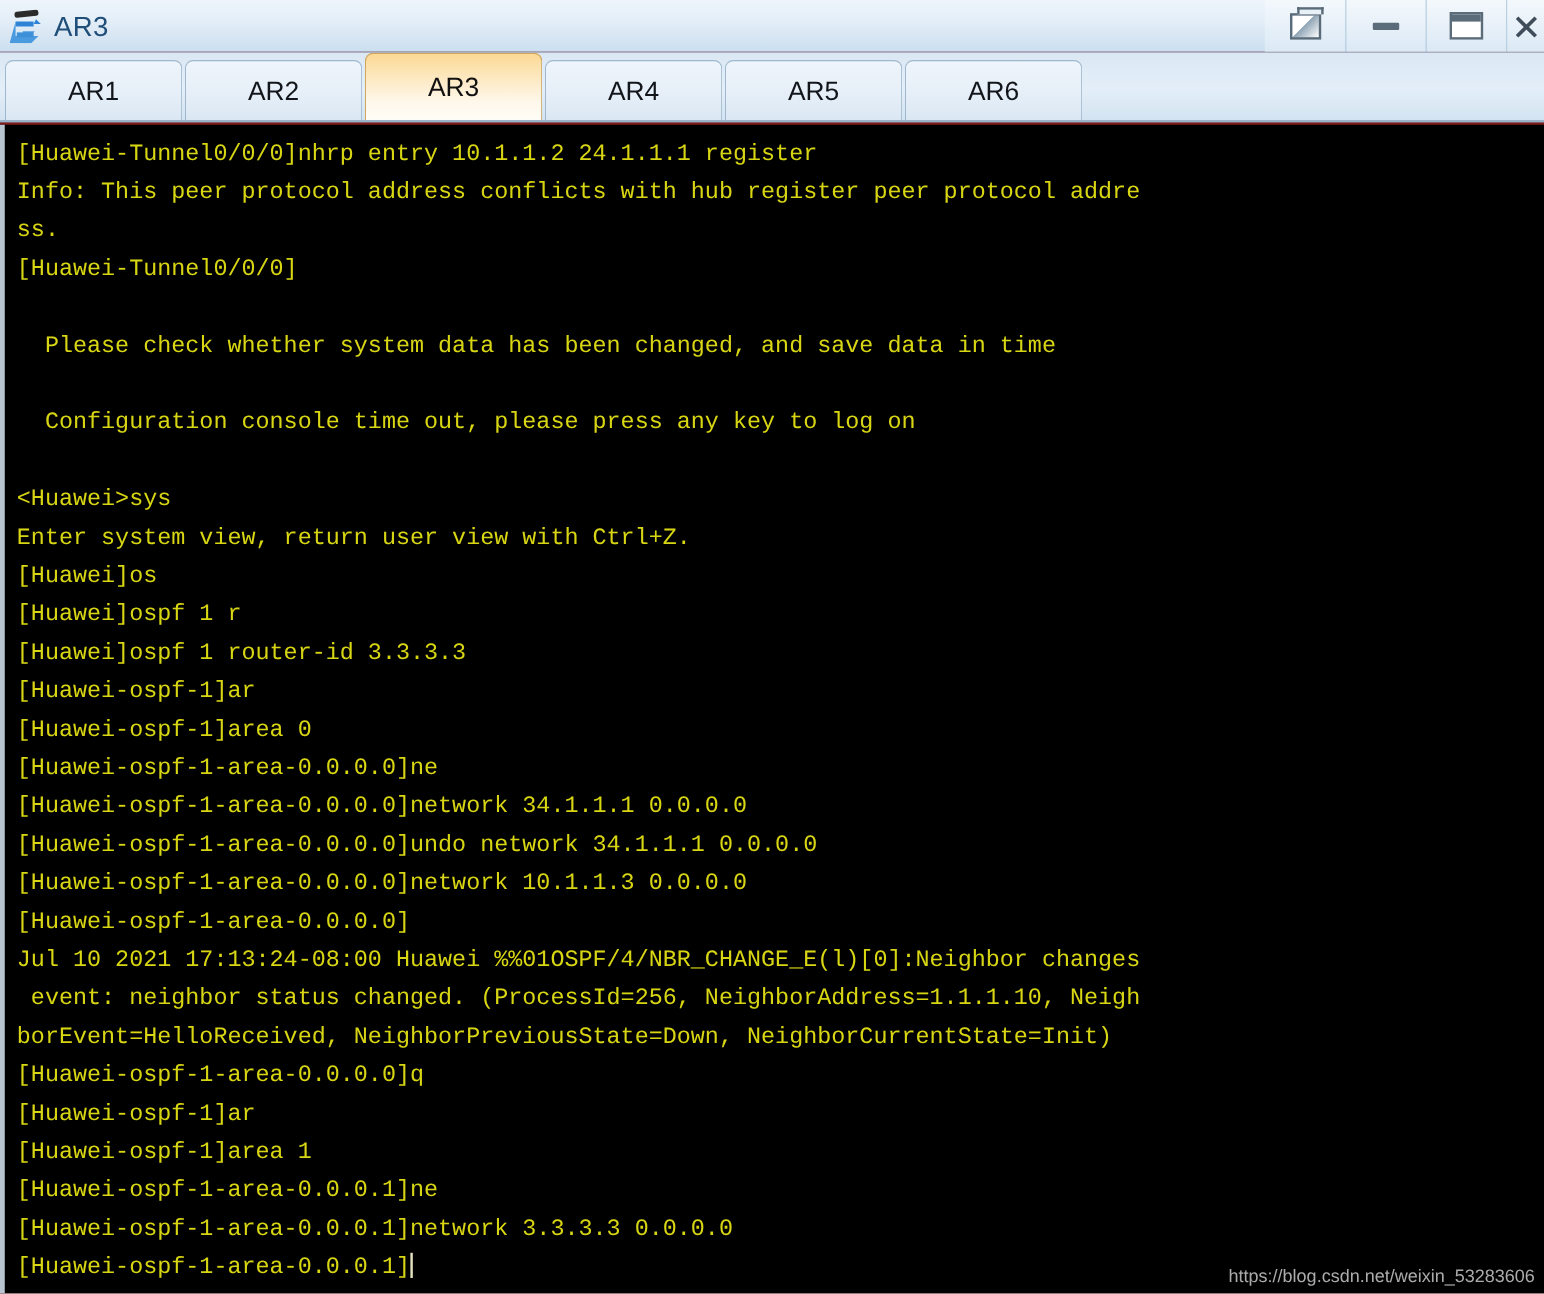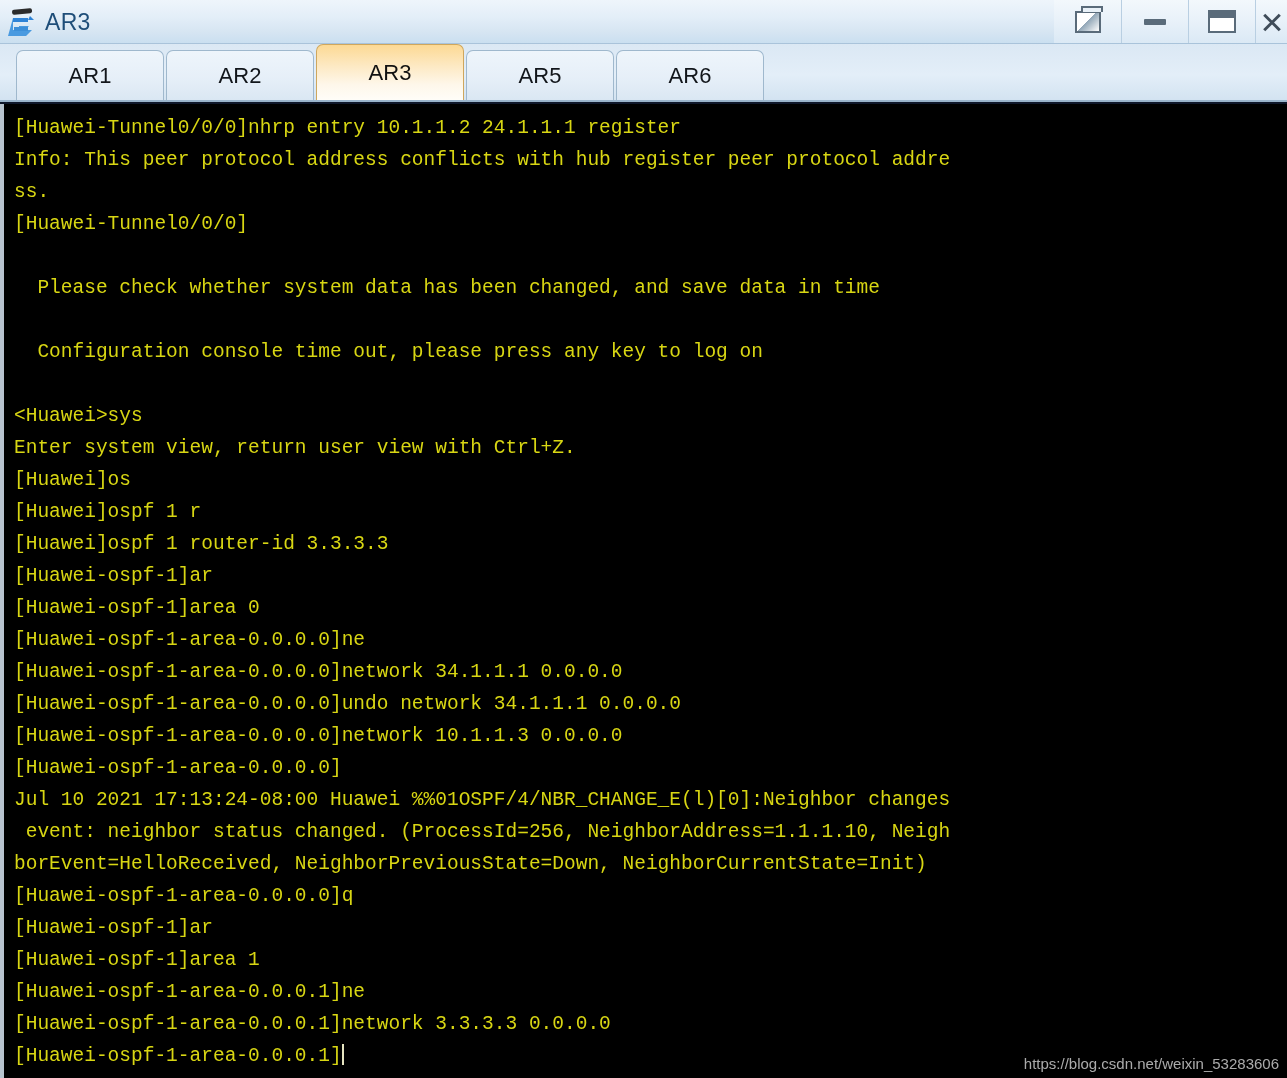--- a/index.html
+++ b/index.html
@@ -11,21 +11,21 @@
     width: 1287px;
     height: 1078px;
     overflow: hidden;
     font-family: "Liberation Sans", sans-serif;
   }
   #app {
     position: relative;
     width: 1287px;
     height: 1078px;
     overflow: hidden;
-    background: #0f172a;
+    background: #7f1d1d;
   }
 
   
   .titlebar {
     position: absolute;
     left: 0; top: 0;
     width: 1287px;
     height: 44px;
     background: linear-gradient(to bottom, #eef5fb 0%, #e3eef8 40%, #d6e5f2 75%, #cadff0 100%);
     border-bottom: 1px solid #a9c3da;
@@ -122,21 +122,21 @@
   .tabbar {
     position: absolute;
     left: 0; top: 44px;
     width: 1287px;
     height: 58px;
     background: linear-gradient(to bottom, #dbe8f4 0%, #e3eef8 55%, #d3e3f1 100%);
     border-bottom: 2px solid #9ab4cb;
     box-sizing: border-box;
     display: flex;
     align-items: flex-end;
-    padding-left: 16px;
+    padding-left: 4px;
   }
   .tab {
     width: 148px;
     height: 50px;
     margin-right: 2px;
     background: linear-gradient(to bottom, #eef5fb 0%, #e6eff8 55%, #dae7f3 100%);
     border: 1px solid #9fb8cd;
     border-bottom: none;
     border-radius: 7px 7px 0 0;
     display: flex;
@@ -246,20 +246,23 @@
       <div class="tab">
         <span>AR1</span>
       </div>
       <div class="tab">
         <span>AR2</span>
       </div>
       <div class="tab active">
         <span>AR3</span>
       </div>
       <div class="tab">
+        <span>AR4</span>
+      </div>
+      <div class="tab">
         <span>AR5</span>
       </div>
       <div class="tab">
         <span>AR6</span>
       </div>
     </div>
 
   <div class="terminal-wrap">
     <div class="terminal" id="terminal"><div class="tline"><span>[Huawei-Tunnel0/0/0]nhrp entry 10.1.1.2 24.1.1.1 register</span></div><div class="tline"><span>Info: This peer protocol address conflicts with hub register peer protocol addre</span></div><div class="tline"><span>ss.</span></div><div class="tline"><span>[Huawei-Tunnel0/0/0]</span></div><div class="tline"><span></span></div><div class="tline"><span>  Please check whether system data has been changed, and save data in time</span></div><div class="tline"><span></span></div><div class="tline"><span>  Configuration console time out, please press any key to log on</span></div><div class="tline"><span></span></div><div class="tline"><span>&lt;Huawei&gt;sys</span></div><div class="tline"><span>Enter system view, return user view with Ctrl+Z.</span></div><div class="tline"><span>[Huawei]os</span></div><div class="tline"><span>[Huawei]ospf 1 r</span></div><div class="tline"><span>[Huawei]ospf 1 router-id 3.3.3.3</span></div><div class="tline"><span>[Huawei-ospf-1]ar</span></div><div class="tline"><span>[Huawei-ospf-1]area 0</span></div><div class="tline"><span>[Huawei-ospf-1-area-0.0.0.0]ne</span></div><div class="tline"><span>[Huawei-ospf-1-area-0.0.0.0]network 34.1.1.1 0.0.0.0</span></div><div class="tline"><span>[Huawei-ospf-1-area-0.0.0.0]undo network 34.1.1.1 0.0.0.0</span></div><div class="tline"><span>[Huawei-ospf-1-area-0.0.0.0]network 10.1.1.3 0.0.0.0</span></div><div class="tline"><span>[Huawei-ospf-1-area-0.0.0.0]</span></div><div class="tline"><span>Jul 10 2021 17:13:24-08:00 Huawei %%01OSPF/4/NBR_CHANGE_E(l)[0]:Neighbor changes</span></div><div class="tline"><span> event: neighbor status changed. (ProcessId=256, NeighborAddress=1.1.1.10, Neigh</span></div><div class="tline"><span>borEvent=HelloReceived, NeighborPreviousState=Down, NeighborCurrentState=Init)</span></div><div class="tline"><span>[Huawei-ospf-1-area-0.0.0.0]q</span></div><div class="tline"><span>[Huawei-ospf-1]ar</span></div><div class="tline"><span>[Huawei-ospf-1]area 1</span></div><div class="tline"><span>[Huawei-ospf-1-area-0.0.0.1]ne</span></div><div class="tline"><span>[Huawei-ospf-1-area-0.0.0.1]network 3.3.3.3 0.0.0.0</span></div><div class="tline"><span>[Huawei-ospf-1-area-0.0.0.1]</span><span class="cursor"></span></div></div>
     <div class="watermark">https://blog.csdn.net/weixin_53283606</div>

